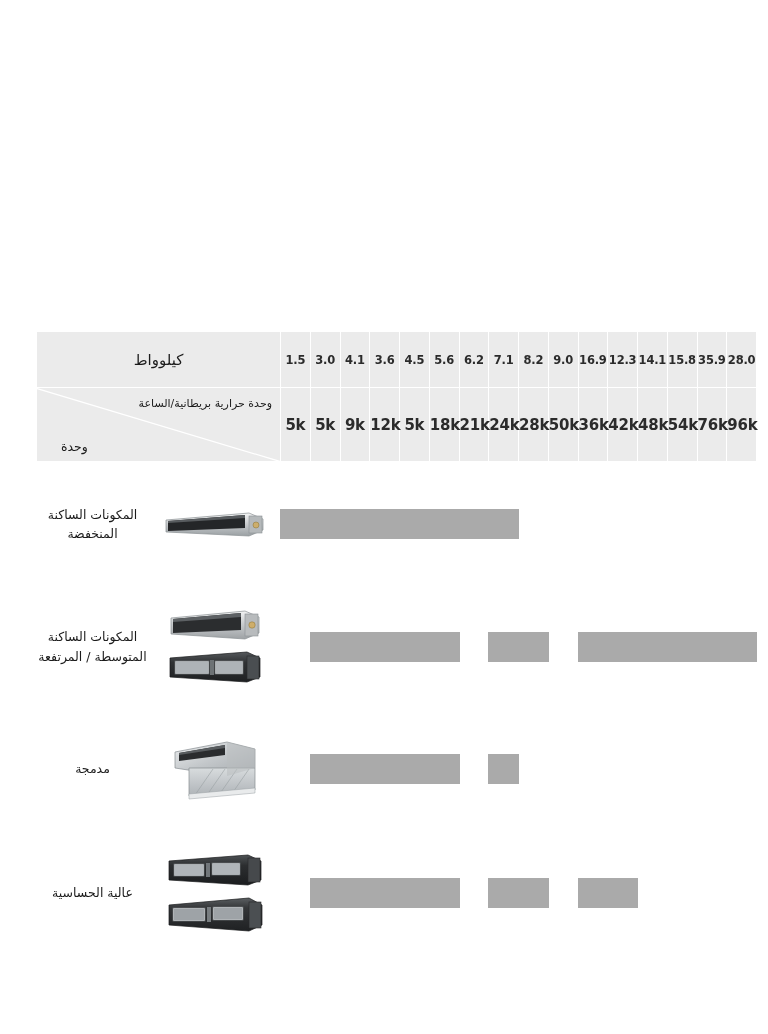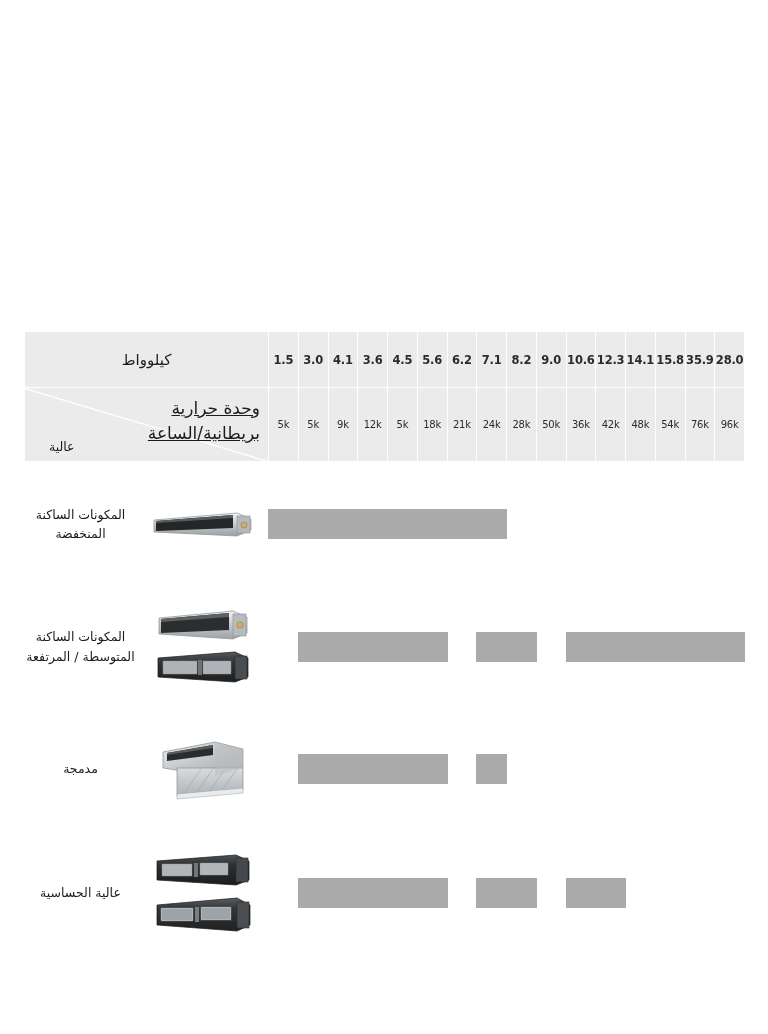--- a/index.html
+++ b/index.html
@@ -5,21 +5,21 @@
   html,body{margin:0;padding:0;}
   body{
     width:768px;height:1034px;
     background:#ffffff;
     font-family:"DejaVu Sans","Liberation Sans",sans-serif;
     overflow:hidden;
     position:relative;
   }
   #capacity-table{
     position:absolute;
-    left:24px; top:331px;
+    left:36px; top:331px;
     width:720px;
     border-collapse:collapse;
     table-layout:fixed;
   }
   #capacity-table td, #capacity-table th{
     padding:0;margin:0;
     border:1px solid #ffffff;
     vertical-align:middle;
     box-sizing:border-box;
   }
@@ -39,23 +39,23 @@
     text-align:center;
     font-size:11.5px;
     color:#2b2b2b;
     font-weight:700;
     letter-spacing:-0.2px;
     border-left:1px solid #ffffff;
   }
   .btu-val{
     height:74px;
     text-align:center;
-    font-size:10px;
+    font-size:15px;
     color:#2b2b2b;
-    font-weight:400;
+    font-weight:700;
     letter-spacing:-0.2px;
     border-left:1px solid #ffffff;
   }
   
   .split-cell{
     position:relative;
     height:74px;
     background:#ebebeb;
     overflow:hidden;
     border-left:1px solid #ffffff;
@@ -65,24 +65,23 @@
     left:-6%; top:-6%;
     width:112%; height:112%;
     pointer-events:none;
   }
   .split-cell .btu-label{
     position:absolute;
     right:8px; top:8px;
     width:150px;
     text-align:right;
     direction:rtl;
-    font-size:17px;
+    font-size:11px;
     line-height:1.45;
     color:#1b1b1b;
-    text-decoration:underline;
   }
   .split-cell .type-label{
     position:absolute;
     left:24px; bottom:7px;
     direction:rtl;
     font-size:12.5px;
     color:#1b1b1b;
   }
   
   .row-name{
@@ -146,35 +145,35 @@
       <td class="hdr kw-val">1.5</td>
       <td class="hdr kw-val">3.0</td>
       <td class="hdr kw-val">4.1</td>
       <td class="hdr kw-val">3.6</td>
       <td class="hdr kw-val">4.5</td>
       <td class="hdr kw-val">5.6</td>
       <td class="hdr kw-val">6.2</td>
       <td class="hdr kw-val">7.1</td>
       <td class="hdr kw-val">8.2</td>
       <td class="hdr kw-val">9.0</td>
-      <td class="hdr kw-val">10.6</td>
+      <td class="hdr kw-val">16.9</td>
       <td class="hdr kw-val">12.3</td>
       <td class="hdr kw-val">14.1</td>
       <td class="hdr kw-val">15.8</td>
       <td class="hdr kw-val">35.9</td>
       <td class="hdr kw-val">28.0</td>
     </tr>
 
     <tr>
       <td class="split-cell" colspan="2">
         <svg class="diag" viewBox="0 0 100 100" preserveAspectRatio="none">
           <line x1="0" y1="0" x2="100" y2="100" stroke="#ffffff" stroke-width="1.2" vector-effect="non-scaling-stroke"></line>
         </svg>
         <div class="btu-label">وحدة حرارية بريطانية/الساعة</div>
-        <div class="type-label">عالية</div>
+        <div class="type-label">وحدة</div>
       </td>
       <td class="hdr btu-val">5k</td>
       <td class="hdr btu-val">5k</td>
       <td class="hdr btu-val">9k</td>
       <td class="hdr btu-val">12k</td>
       <td class="hdr btu-val">5k</td>
       <td class="hdr btu-val">18k</td>
       <td class="hdr btu-val">21k</td>
       <td class="hdr btu-val">24k</td>
       <td class="hdr btu-val">28k</td>

